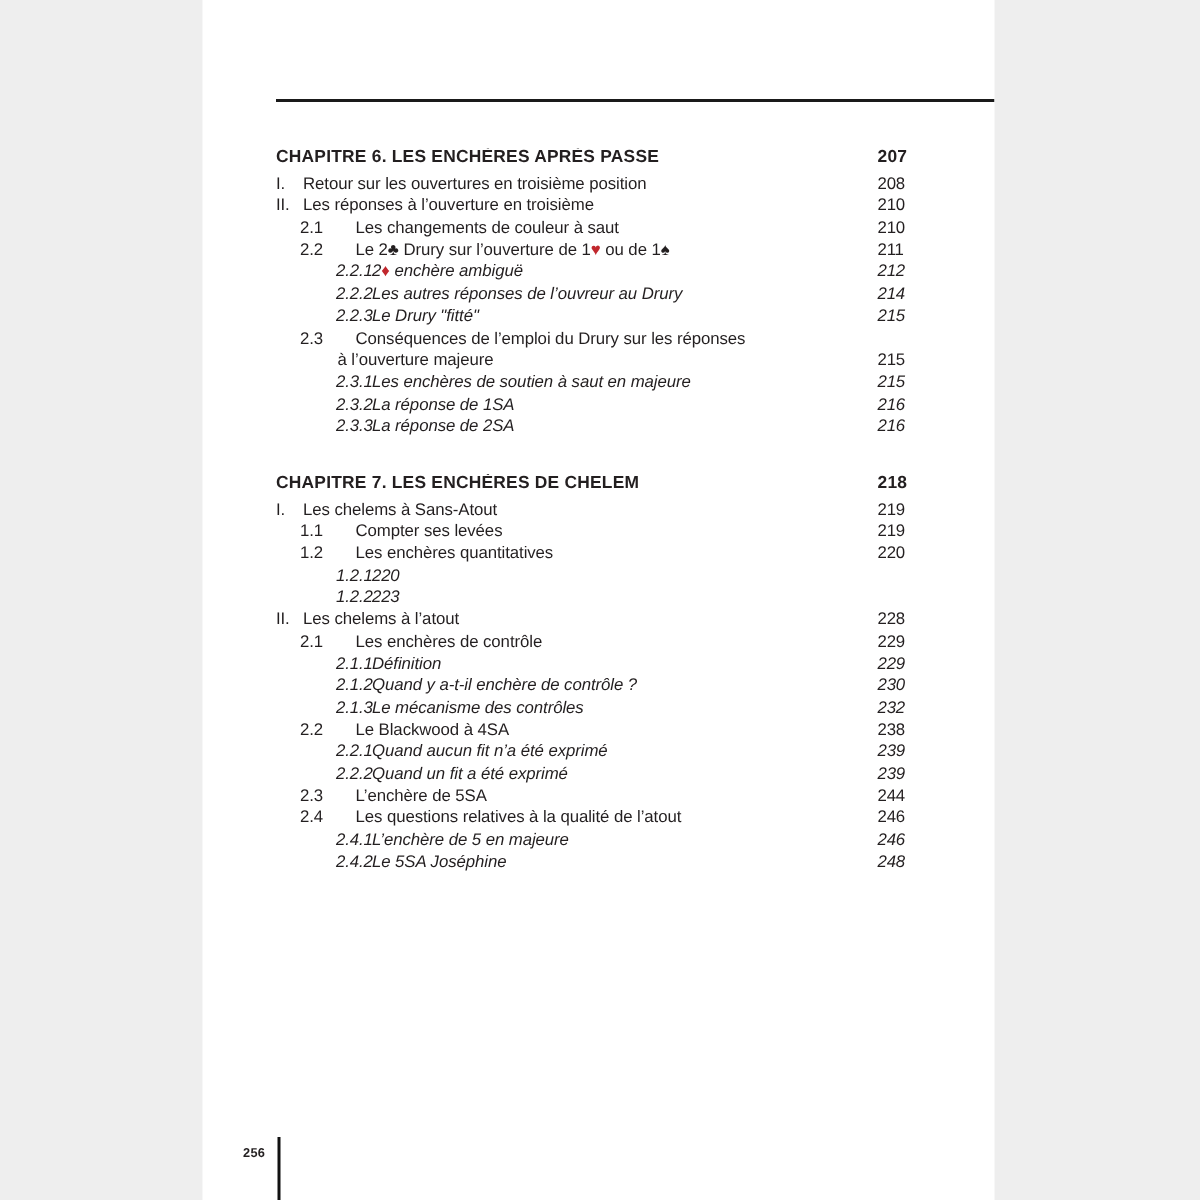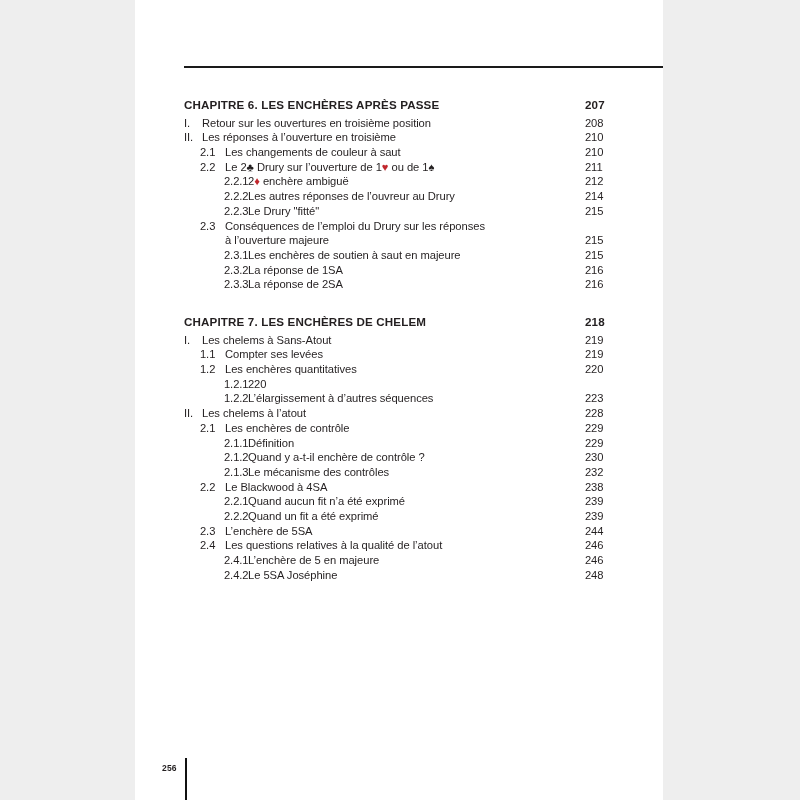--- a/index.html
+++ b/index.html
@@ -81,24 +81,24 @@
   }
 
   
   .lvl-roman { margin-bottom: 3.5px; }
   .lvl-roman .num { width: 18px; }
   .lvl-roman .txt { margin-left: 0; }
 
   
   .lvl-2 { margin-bottom: 3.5px; }
   .lvl-2 .num { width: 25px; margin-left: 16px; }
-  .lvl-2 .txt { margin-left: 0; }
-
-  
-  .lvl-3 { margin-bottom: 3.5px; }
+  .lvl-2 .txt { margin-left: 12px; }
+
+  
+  .lvl-3 { margin-bottom: 3.5px; font-style: italic; }
   .lvl-3 .num { width: 24px; margin-left: 40px; }
   .lvl-3 .txt { margin-left: 0; }
 
   
   .lvl-2-cont { margin-bottom: 3.5px; }
   .lvl-2-cont .num { width: 41px; }
   .lvl-2-cont .txt { margin-left: 0; }
 
   .section-gap { height: 22px; }
 
@@ -216,21 +216,20 @@
         <span class="num">1.2</span>
         <span class="txt">Les enchères quantitatives</span>
         <span class="pg">220</span>
       </div>
       <div class="row lvl-3">
         <span class="num">1.2.1</span>
         <span class="pg">220</span>
       </div>
       <div class="row lvl-3">
         <span class="num">1.2.2</span>
-        <span class="txt">L’élargissement à d’autres séquences</span>
         <span class="pg">223</span>
       </div>
       <div class="row lvl-roman">
         <span class="num">II.</span>
         <span class="txt">Les chelems à l’atout</span>
         <span class="pg">228</span>
       </div>
       <div class="row lvl-2">
         <span class="num">2.1</span>
         <span class="txt">Les enchères de contrôle</span>

